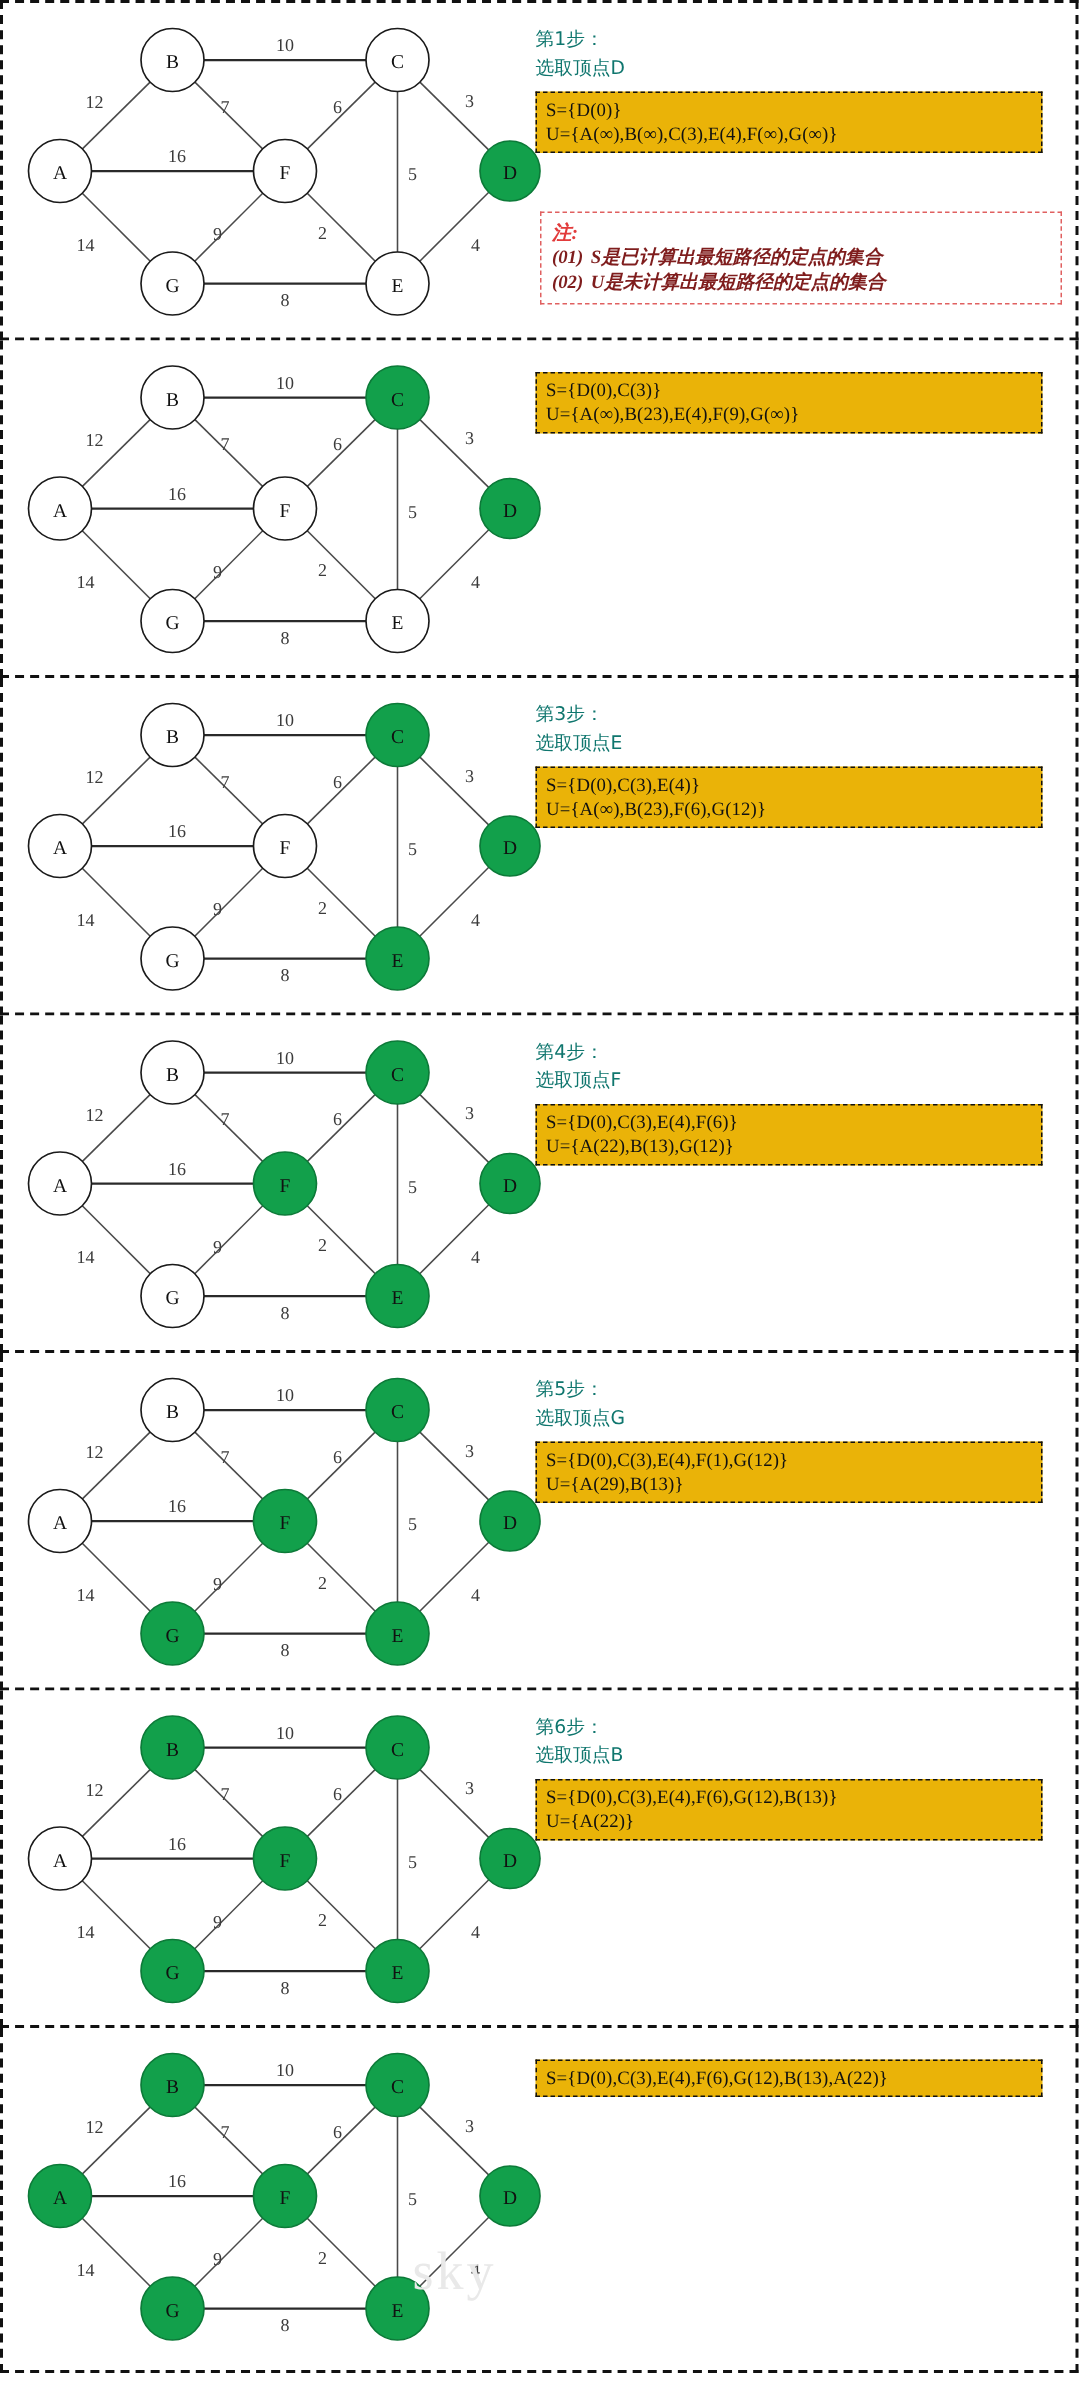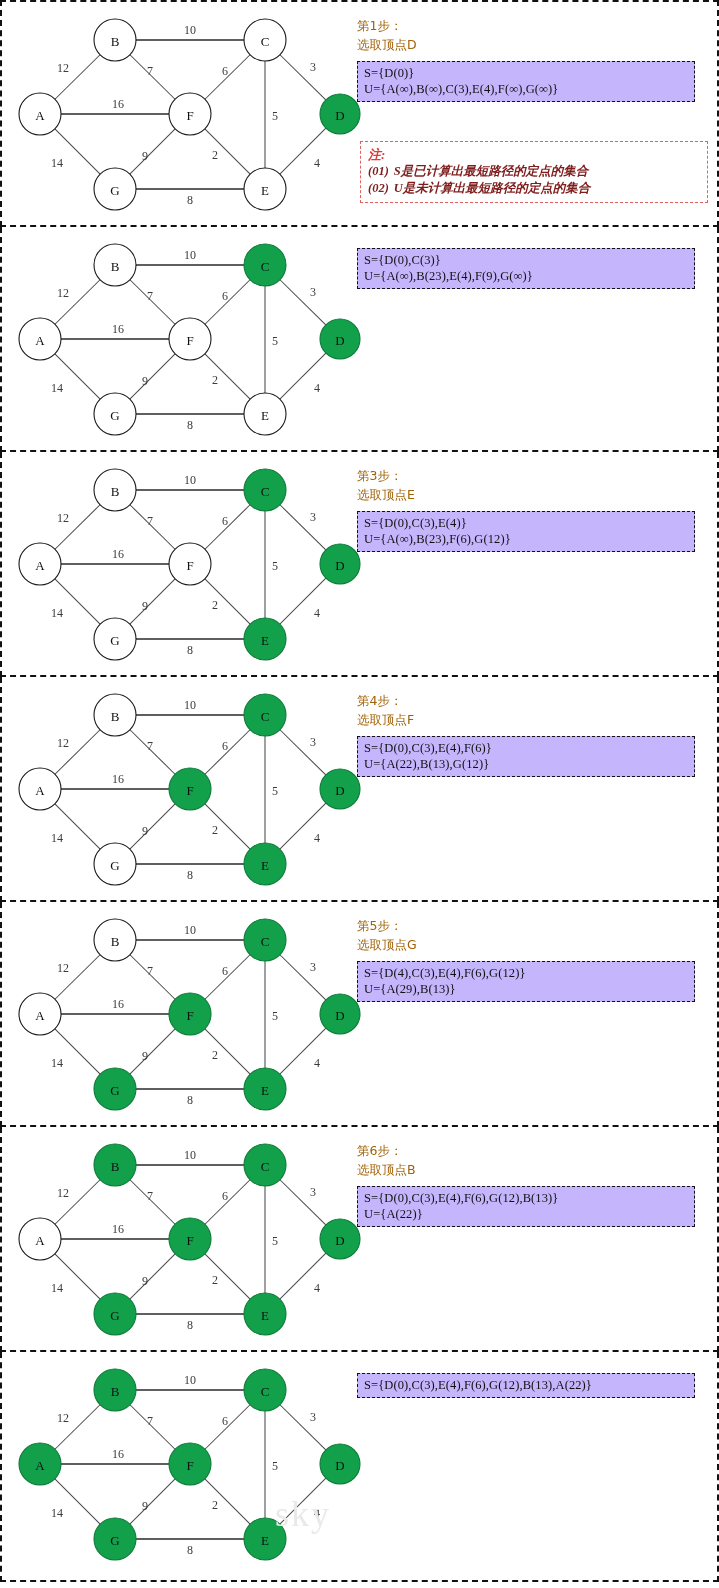--- a/index.html
+++ b/index.html
@@ -53,26 +53,26 @@
   
   .side{
     position:absolute;
     left:355px; top:14px;
     width:356px;
   }
   .step-title{
     font-family:"DejaVu Sans", sans-serif;
     font-size:12.5px;
     line-height:19px;
-    color:#a16207;
+    color:#0f766e;
     white-space:pre-line;
   }
   .su-box{
     margin-top:7px;
-    background:#c4b5fd;
+    background:#eab308;
     border:1.6px dashed #111;
     padding:3px 6px 4px 6px;
     box-sizing:border-box;
     display:inline-block;
     min-width:338px;
   }
   .su-line{
     font-family:"Liberation Serif", serif;
     font-size:12.5px;
     line-height:16px;
@@ -341,21 +341,21 @@
           <text x="330" y="107" class="node-label">D</text>
           <circle cx="255" cy="181" r="21" class="node-circle on"></circle>
           <text x="255" y="182" class="node-label">E</text>
           <circle cx="180" cy="106" r="21" class="node-circle on"></circle>
           <text x="180" y="107" class="node-label">F</text>
           <circle cx="105" cy="181" r="21" class="node-circle on"></circle>
           <text x="105" y="182" class="node-label">G</text>
         </svg>
       </div>
       <div class="side"><div class="step-title">第5步：
-选取顶点G</div><div class="su-box"><div class="su-line">S={D(4),C(3),E(4),F(6),G(12)}</div><div class="su-line">U={A(29),B(13)}</div></div></div>
+选取顶点G</div><div class="su-box"><div class="su-line">S={D(0),C(3),E(4),F(1),G(12)}</div><div class="su-line">U={A(29),B(13)}</div></div></div>
     </div>
     <div class="step-panel">
       <div class="graph">
         <svg width="352" height="214" viewBox="0 0 352 214">
           <line x1="126" y1="32" x2="234" y2="32" class="edge thick"></line>
           <text x="180" y="22" class="wlabel">10</text>
           <line x1="44.948565089479104" y1="91.25074911171396" x2="90.0514349105209" y2="46.74925088828605" class="edge"></line>
           <text x="53" y="60" class="wlabel">12</text>
           <line x1="119.9485650894791" y1="46.74925088828605" x2="165.0514349105209" y2="91.25074911171396" class="edge"></line>
           <text x="140" y="63" class="wlabel">7</text>

